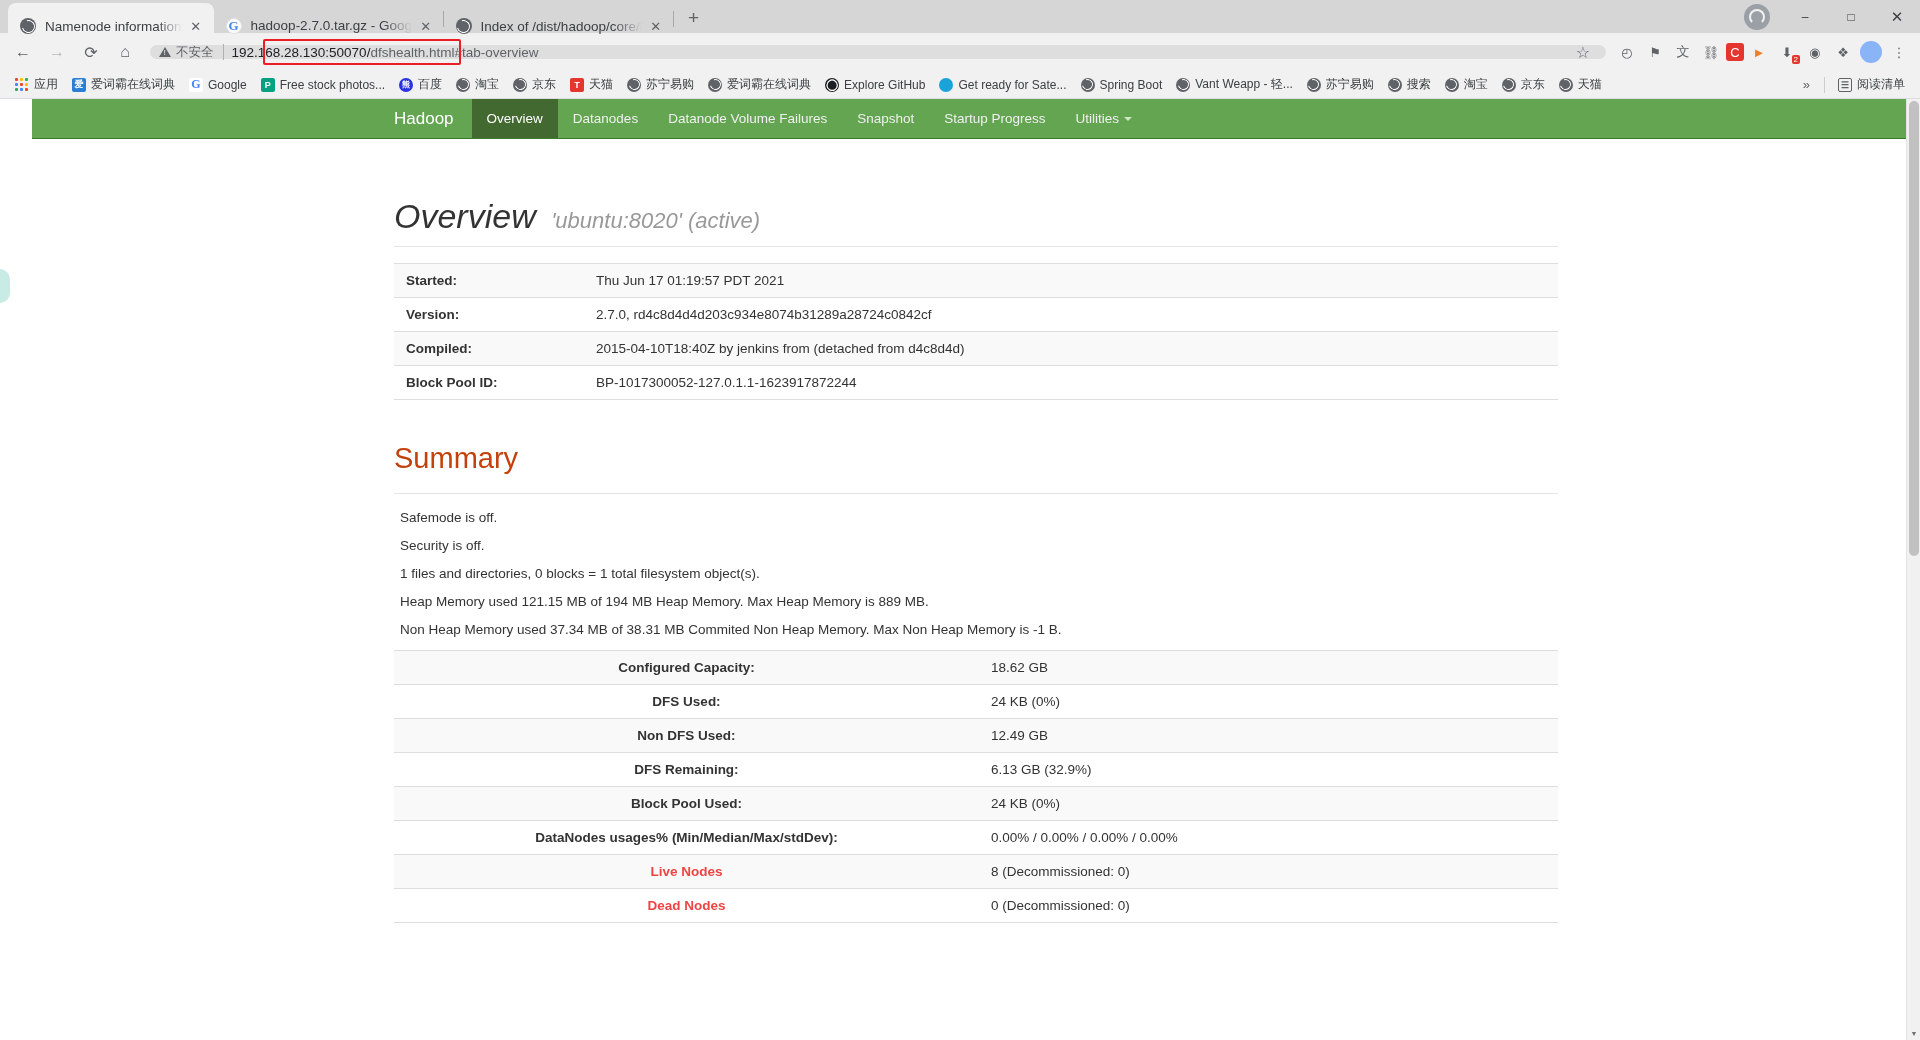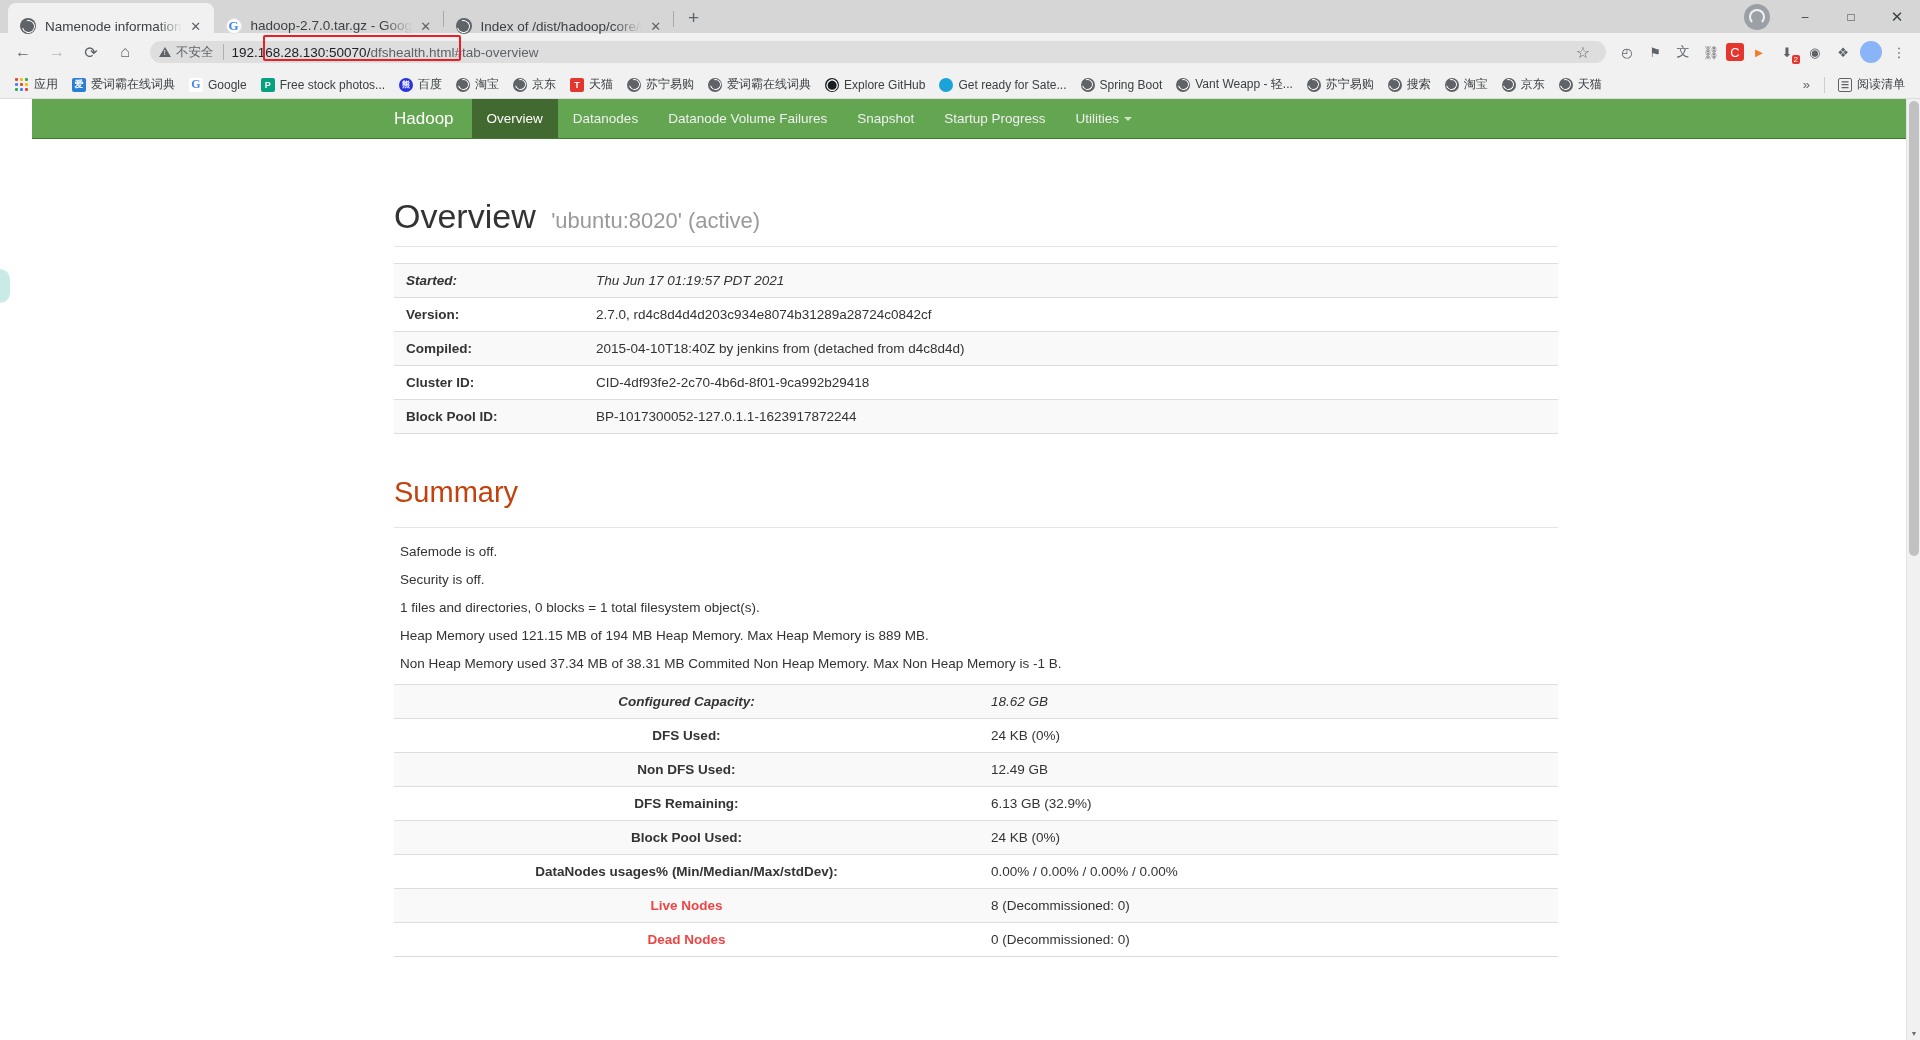--- a/index.html
+++ b/index.html
@@ -104,21 +104,21 @@
     display: flex; align-items: center;
     padding: 0 8px; flex: 0 0 38px;
   }
   .nav-btn {
     width: 30px; height: 30px; margin-right: 4px;
     display: flex; align-items: center; justify-content: center;
     color: #5f6368; font-size: 16px;
   }
   .nav-btn.dim { color: #b6b8ba; }
   .omnibox {
-    flex: 1 1 auto; height: 22px; background: #dedede;
+    flex: 1 1 auto; height: 14px; background: #dedede;
     border-radius: 13px; display: flex; align-items: center;
     padding: 0 4px 0 0; margin: 0 6px; position: relative; justify-content: center;
   }
   .sec-chip {
     display: flex; align-items: center; height: 22px;
     padding: 0 7px 0 9px; font-size: 12.5px; color: #5f6368;
   }
   .sec-chip .warn-tri {
     width: 0; height: 0; margin-right: 5px;
     border-left: 6px solid transparent; border-right: 6px solid transparent;
@@ -229,36 +229,37 @@
   .page {
     width: 1200px; margin: 0 auto;
     padding: 0 18px;
   }
   .page-inner { padding-top: 30px; }
 
   h1.pagetitle {
     font-size: 34px; font-weight: normal; color: #333;
     margin: 28px 0 10px 0;
     font-family: "Liberation Sans", sans-serif;
+    font-style: italic;
   }
   h1.pagetitle small { font-size: 22px; color: #999; margin-left: 6px; }
   h2.section {
     font-size: 29px; font-weight: normal; color: #c2410c;
     margin: 42px 0 8px 0;
     padding-bottom: 10px;
   }
   .hr { border-top: 1px solid #e5e5e5; margin: 0 0 16px 0; }
 
   table.info {
     width: 100%; border-collapse: collapse;
     font-size: 13.5px; color: #333;
     margin-bottom: 4px;
   }
   table.info tr { border-bottom: 1px solid #ddd; }
-  table.info tr:first-child { border-top: 1px solid #ddd; font-style: italic; }
+  table.info tr:first-child { border-top: 1px solid #ddd; }
   table.info tr:nth-child(odd) { background: #f9f9f9; }
   table.info th {
     text-align: left; font-weight: bold;
     padding: 9px 12px; width: 190px; white-space: nowrap;
   }
   table.info td { padding: 9px 12px; }
   table.info.summary th { width: 585px; text-align: center; }
   table.info a { color: #ef4444; text-decoration: none; font-weight: bold; }
 
   .para { font-size: 13.5px; color: #333; margin: 0 0 13px 0; padding-left: 6px; }
@@ -514,24 +515,20 @@
             </tr>
             <tr>
               <th>Version:</th>
               <td>2.7.0, rd4c8d4d4d203c934e8074b31289a28724c0842cf</td>
             </tr>
             <tr>
               <th>Compiled:</th>
               <td>2015-04-10T18:40Z by jenkins from (detached from d4c8d4d)</td>
             </tr>
             <tr>
-              <th>Cluster ID:</th>
-              <td>CID-4df93fe2-2c70-4b6d-8f01-9ca992b29418</td>
-            </tr>
-            <tr>
               <th>Block Pool ID:</th>
               <td>BP-1017300052-127.0.1.1-1623917872244</td>
             </tr>
           </tbody>
         </table>
 
         <h2 class="section">Summary</h2>
         <div class="hr"></div>
 
         <p class="para">Safemode is off.</p>

